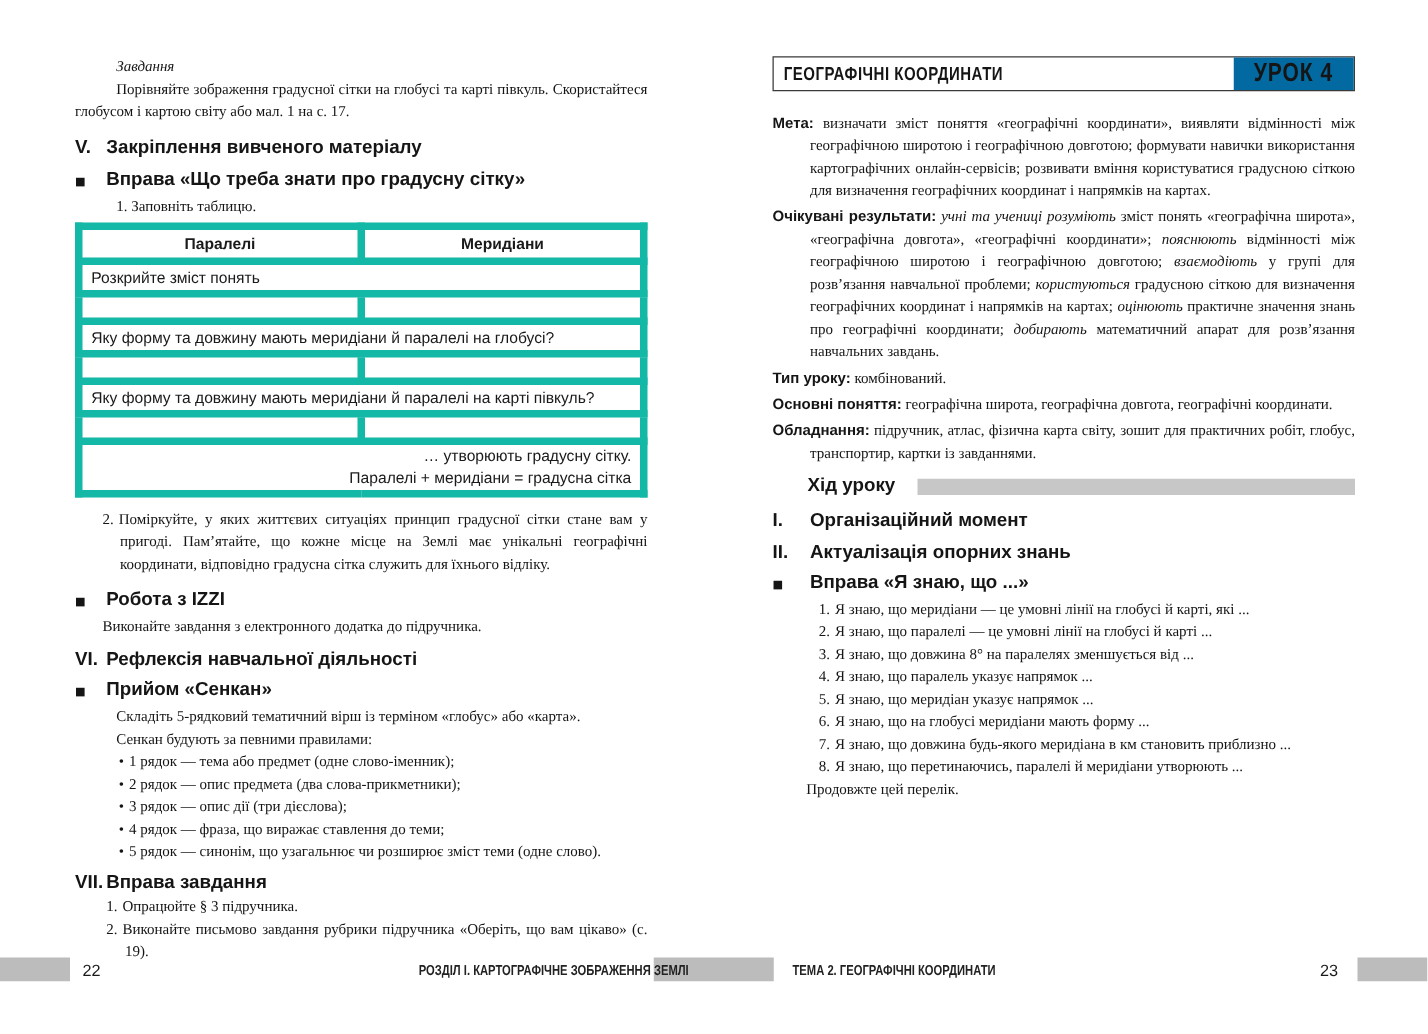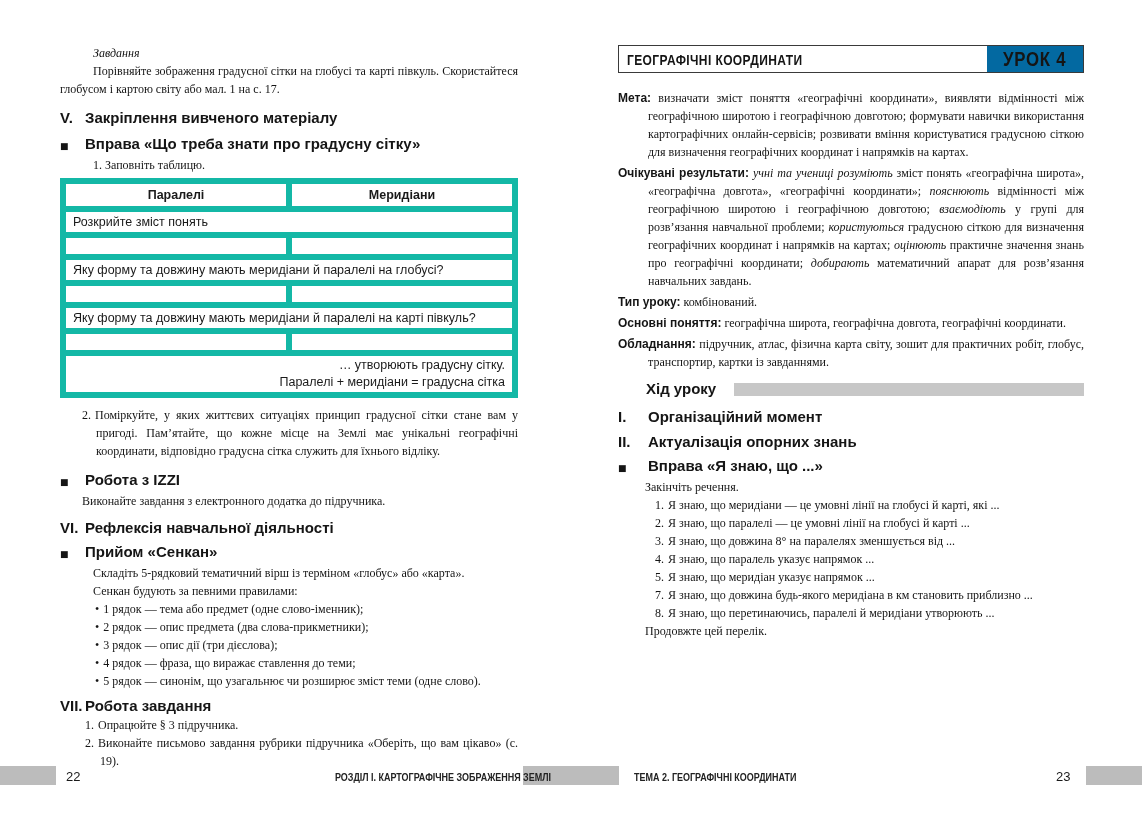--- a/index.html
+++ b/index.html
@@ -157,21 +157,21 @@
   <p class="ser ind">Складіть 5-рядковий тематичний вірш із терміном «глобус» або «карта».</p>
   <div class="ser ind">Сенкан будують за певними правилами:</div>
   <div class="ser rule"><span class="mk">•</span><span>1 рядок — тема або предмет (одне слово-іменник);</span></div>
   <div class="ser rule"><span class="mk">•</span><span>2 рядок — опис предмета (два слова-прикметники);</span></div>
   <div class="ser rule"><span class="mk">•</span><span>3 рядок — опис дії (три дієслова);</span></div>
   <div class="ser rule"><span class="mk">•</span><span>4 рядок — фраза, що виражає ставлення до теми;</span></div>
   <div class="ser rule"><span class="mk">•</span><span>5 рядок — синонім, що узагальнює чи розширює зміст теми (одне слово).</span></div>
 
   <div class="sans sec mt6">
     <span class="sec-num">VII.</span>
-    <span class="sec-t">Робота завдання</span>
+    <span class="sec-t">Вправа завдання</span>
   </div>
   <div class="ser hw"><span class="mk">1.</span><span>Опрацюйте § 3 підручника.</span></div>
   <div class="ser hw"><span class="mk">2.</span><span>Виконайте письмово завдання рубрики підручника «Оберіть, що вам цікаво» (с. 19).</span></div>
 
 </div>
 
 <div class="page page-right">
 
   <div class="hbar">
     <div class="hbar-title">
@@ -209,27 +209,27 @@
 
   <div class="sans sec mt5">
     <span class="sec-num">II.</span>
     <span class="sec-t">Актуалізація опорних знань</span>
   </div>
 
   <div class="sans bh mt4">
     <span class="sq">■</span>
     <span class="sec-t">Вправа «Я знаю, що ...»</span>
   </div>
-  <div class="ser lead-in">Закінчіть речення.</div>
 
   <div class="ser k-item"><span class="mk">1.</span><span>Я знаю, що меридіани — це умовні лінії на глобусі й карті, які ...</span></div>
   <div class="ser k-item"><span class="mk">2.</span><span>Я знаю, що паралелі — це умовні лінії на глобусі й карті ...</span></div>
   <div class="ser k-item"><span class="mk">3.</span><span>Я знаю, що довжина 8° на паралелях зменшується від ...</span></div>
   <div class="ser k-item"><span class="mk">4.</span><span>Я знаю, що паралель указує напрямок ...</span></div>
   <div class="ser k-item"><span class="mk">5.</span><span>Я знаю, що меридіан указує напрямок ...</span></div>
+  <div class="ser k-item"><span class="mk">6.</span><span>Я знаю, що на глобусі меридіани мають форму ...</span></div>
   <div class="ser k-item"><span class="mk">7.</span><span>Я знаю, що довжина будь-якого меридіана в км становить приблизно ...</span></div>
   <div class="ser k-item"><span class="mk">8.</span><span>Я знаю, що перетинаючись, паралелі й меридіани утворюють ...</span></div>
   <div class="ser lead-in">Продовжте цей перелік.</div>
 
 </div>
 
 <div class="fbox" id="fbox-left"></div>
 <div class="fbox" id="fbox-mid"></div>
 <div class="fbox" id="fbox-right"></div>
 <div class="pagenum" id="pagenum-left">22</div>

